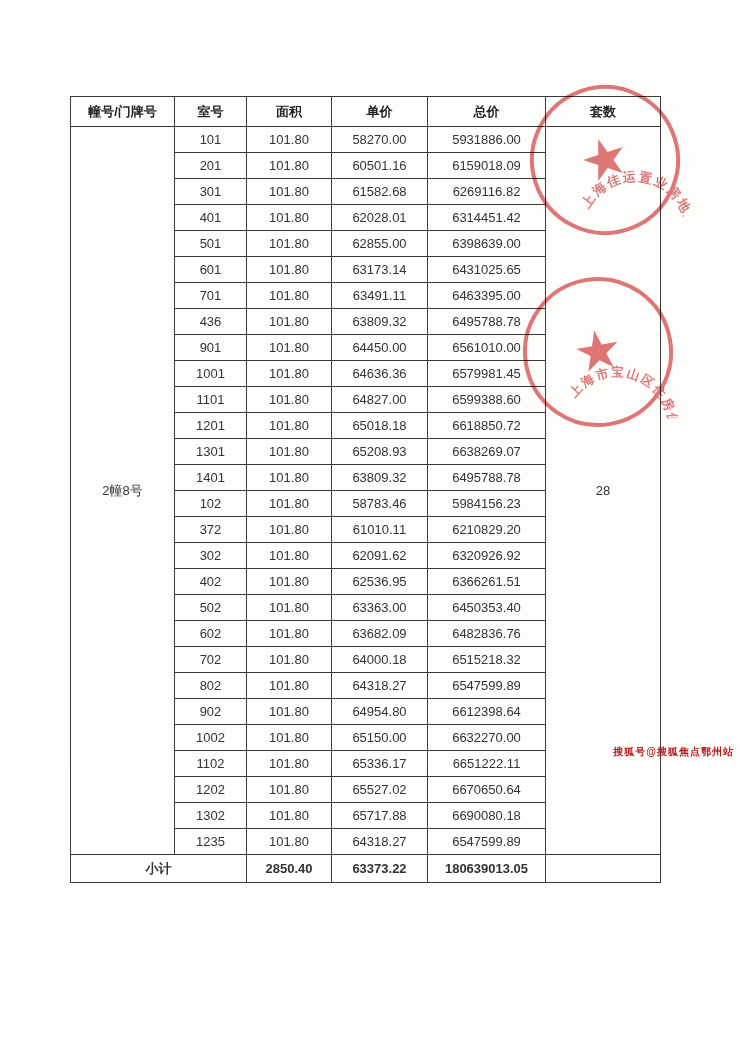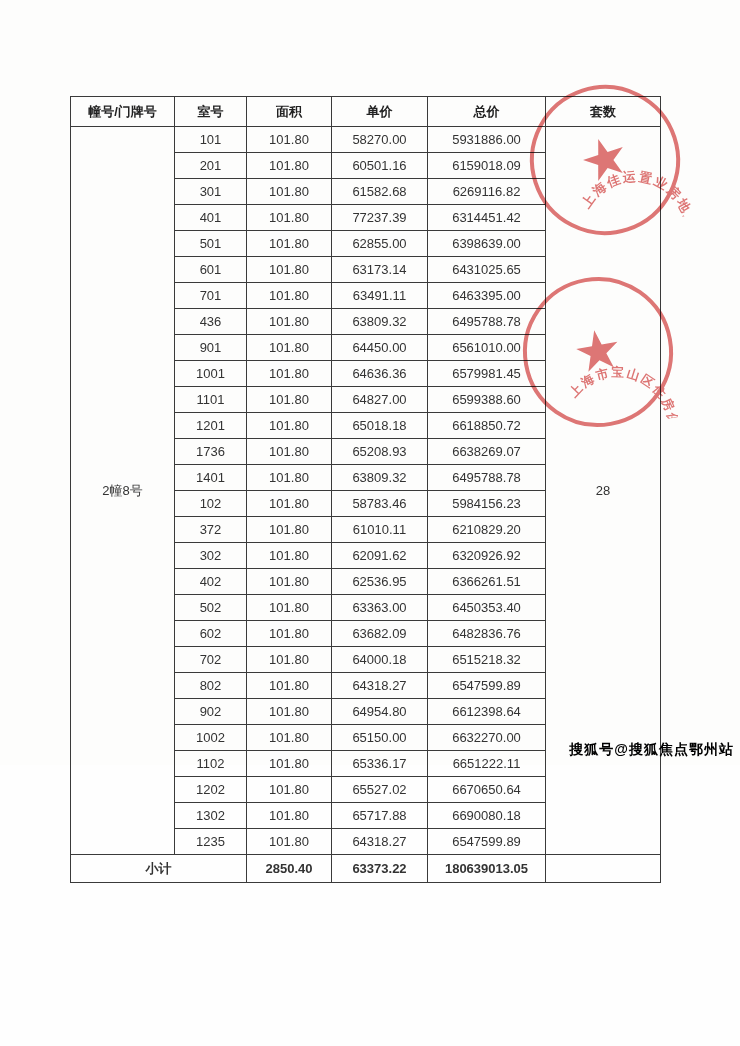--- a/index.html
+++ b/index.html
@@ -39,23 +39,23 @@
     position: absolute;
     mix-blend-mode: multiply;
     opacity: 0.78;
     pointer-events: none;
   }
   .stamp-1 { left: 527px; top: 82px; transform: rotate(-18deg); }
   .stamp-2 { left: 520px; top: 274px; transform: rotate(-10deg); }
   .watermark {
     position: absolute;
     right: 6px; bottom: 6px;
-    font-size: 14px;
+    font-size: 10px;
     font-weight: bold;
-    color: #000000;
+    color: #b91c1c;
     letter-spacing: 1px;
   }
 </style>
 </head>
 <body>
 
 <div class="page">
 
   <table class="price-table">
     <colgroup>
@@ -94,21 +94,21 @@
     </tr>
         <tr>
       <td>301</td>
       <td>101.80</td>
       <td>61582.68</td>
       <td>6269116.82</td>
     </tr>
         <tr>
       <td>401</td>
       <td>101.80</td>
-      <td>77237.39</td>
+      <td>62028.01</td>
       <td>6314451.42</td>
     </tr>
         <tr>
       <td>501</td>
       <td>101.80</td>
       <td>62855.00</td>
       <td>6398639.00</td>
     </tr>
         <tr>
       <td>601</td>
@@ -146,21 +146,21 @@
       <td>64827.00</td>
       <td>6599388.60</td>
     </tr>
         <tr>
       <td>1201</td>
       <td>101.80</td>
       <td>65018.18</td>
       <td>6618850.72</td>
     </tr>
         <tr>
-      <td>1736</td>
+      <td>1301</td>
       <td>101.80</td>
       <td>65208.93</td>
       <td>6638269.07</td>
     </tr>
         <tr>
       <td>1401</td>
       <td>101.80</td>
       <td>63809.32</td>
       <td>6495788.78</td>
     </tr>

